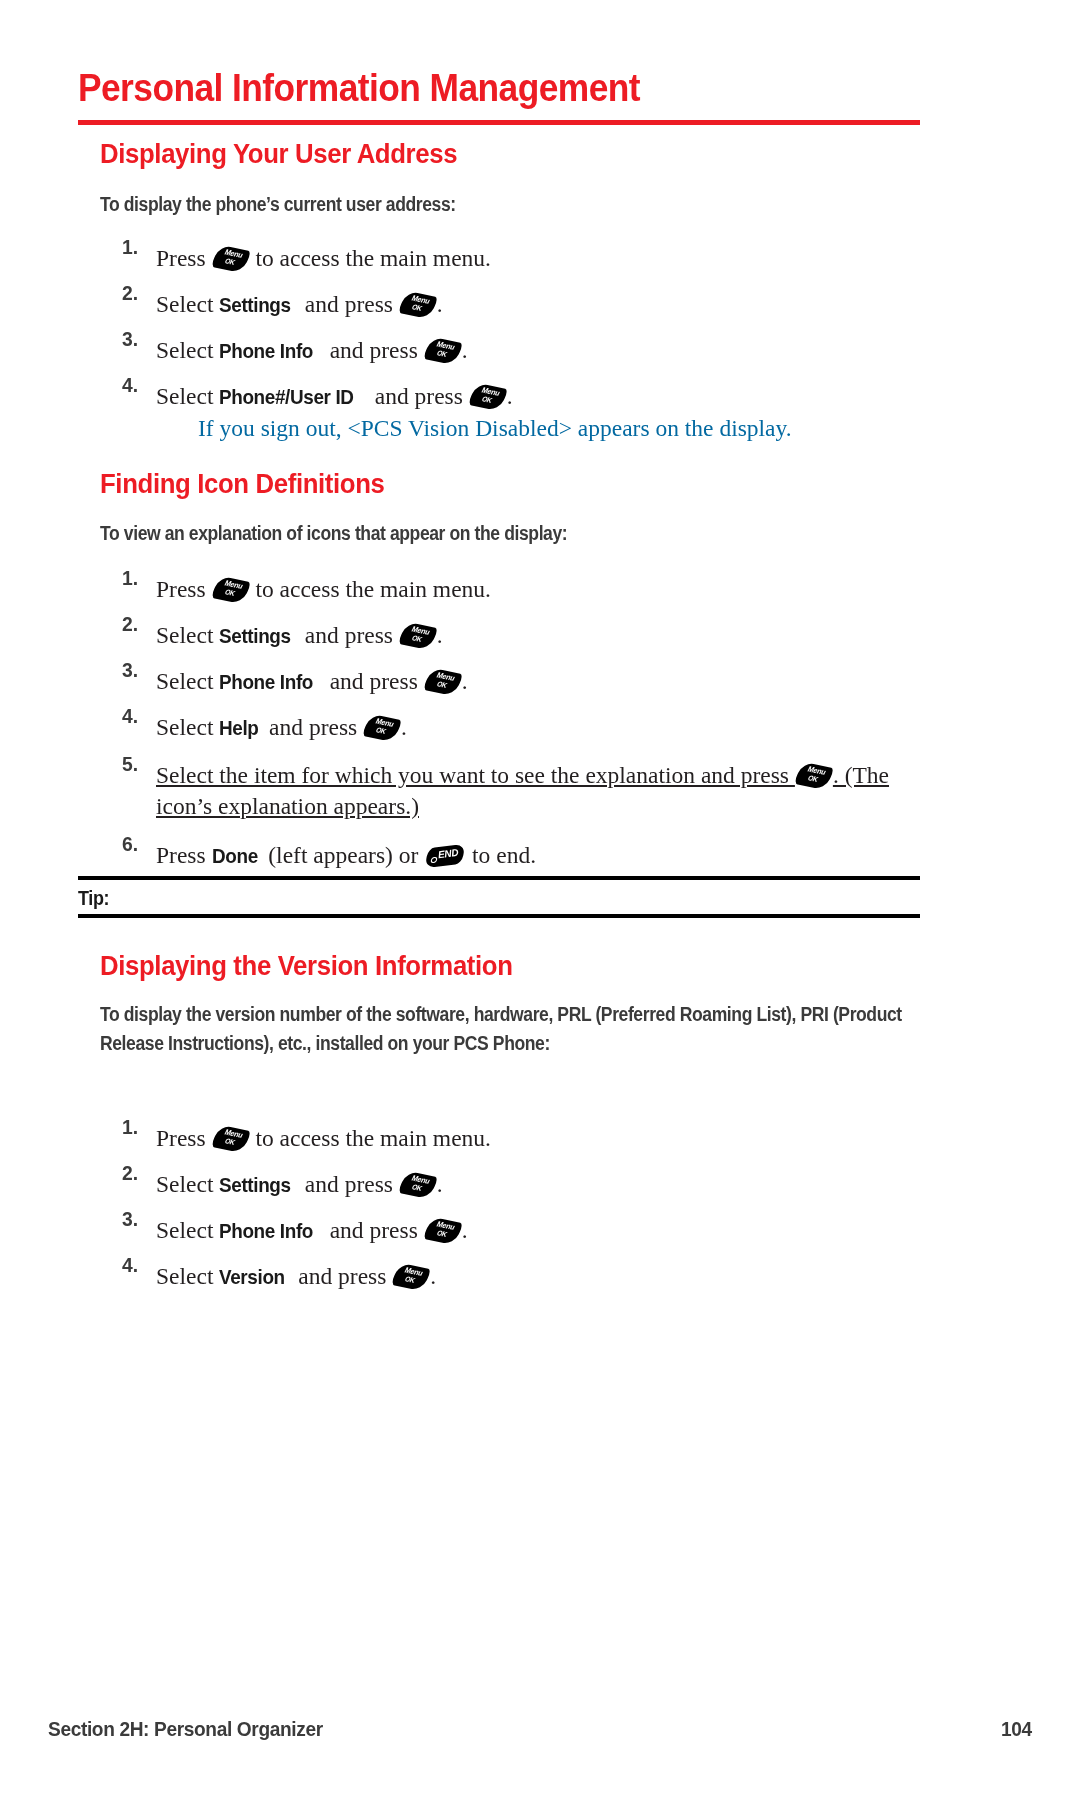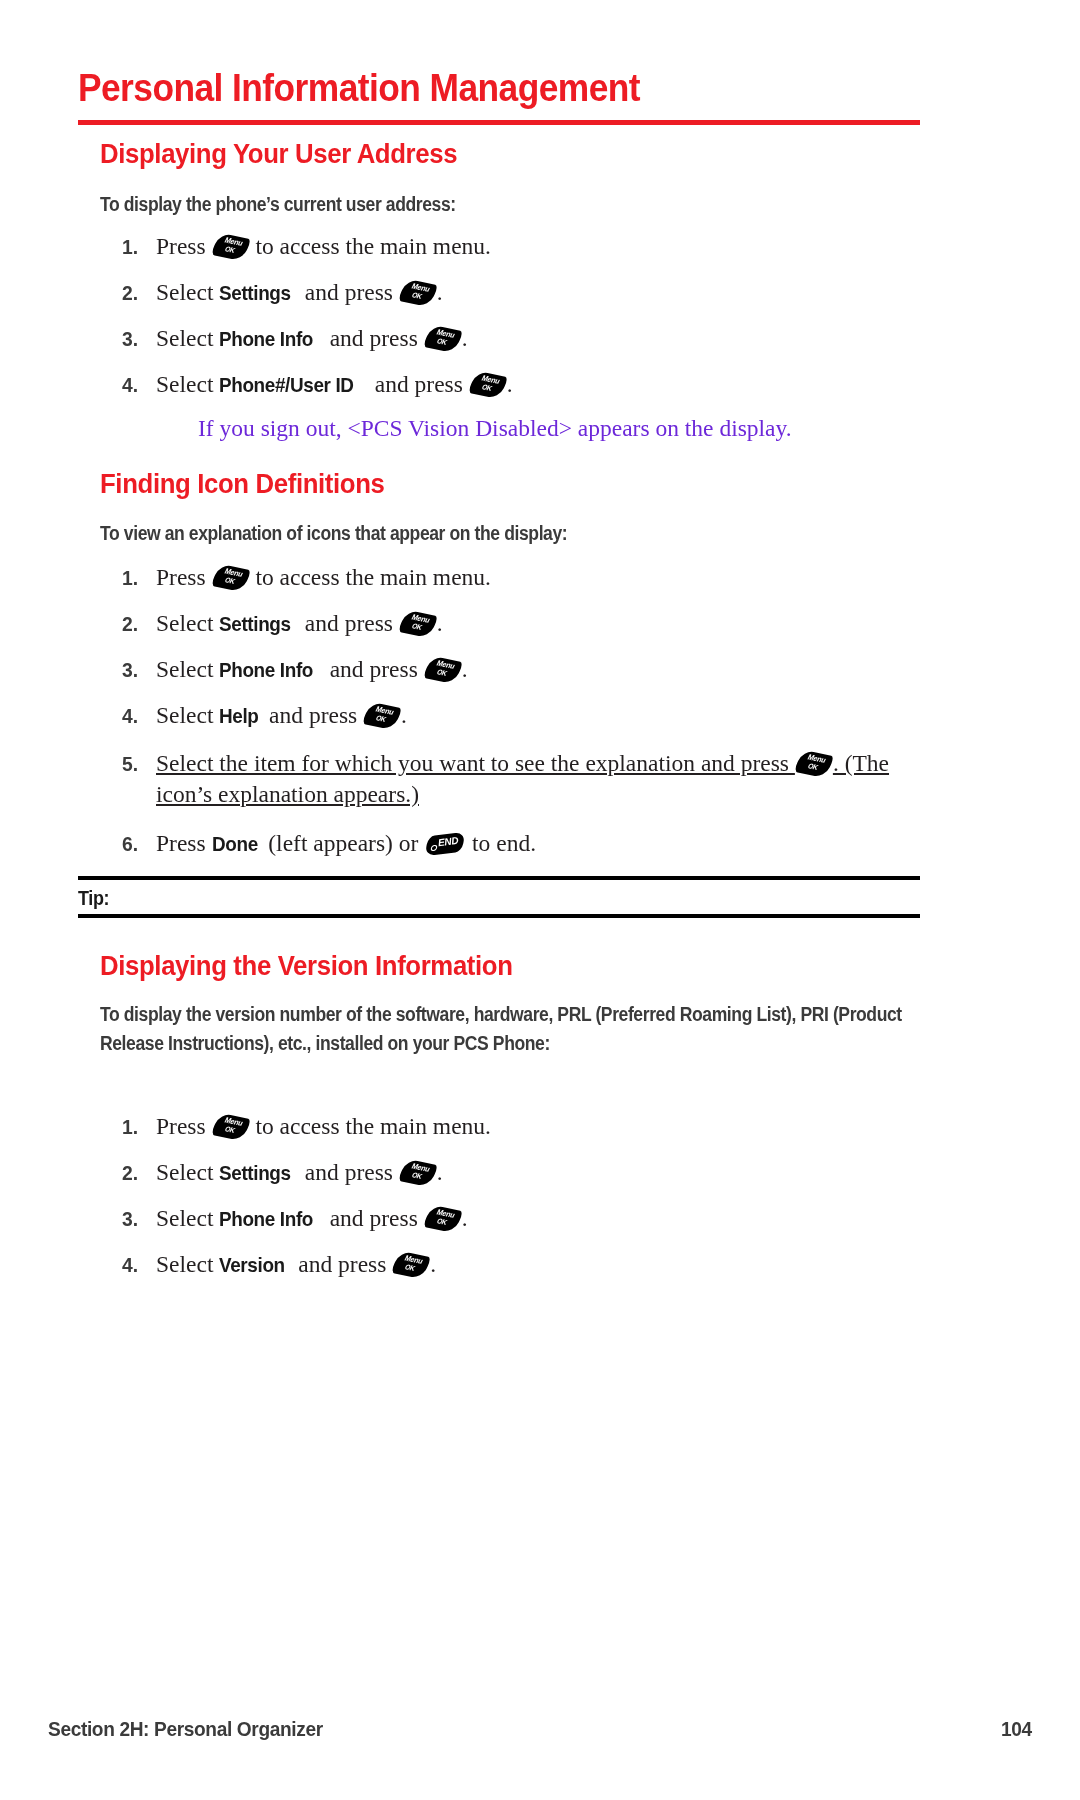--- a/index.html
+++ b/index.html
@@ -93,40 +93,41 @@
     text-align: left;
     transform: scaleX(0.92);
     transform-origin: left center;
   }
   .step-text {
     font-family: "Liberation Serif", serif;
     font-size: 23.5px;
     line-height: 31px;
     color: #231f20;
     max-width: 760px;
+    margin-top: 12px;
   }
   .step-text b,
   .inline-b {
     font-family: "Liberation Sans", sans-serif;
     font-weight: bold;
     font-size: 21px;
     letter-spacing: -0.4px;
     display: inline-block;
     transform: scaleX(0.90);
     transform-origin: left center;
     color: #1a1a1a;
   }
 
   
   .note {
     position: absolute;
     font-family: "Liberation Serif", serif;
     font-size: 23.5px;
     line-height: 31px;
-    color: #6d28d9;
+    color: #0369a1;
     white-space: nowrap;
   }
 
   
   .key-menu {
     display: inline-block;
     position: relative;
     width: 34px;
     height: 23px;
     vertical-align: -5px;

